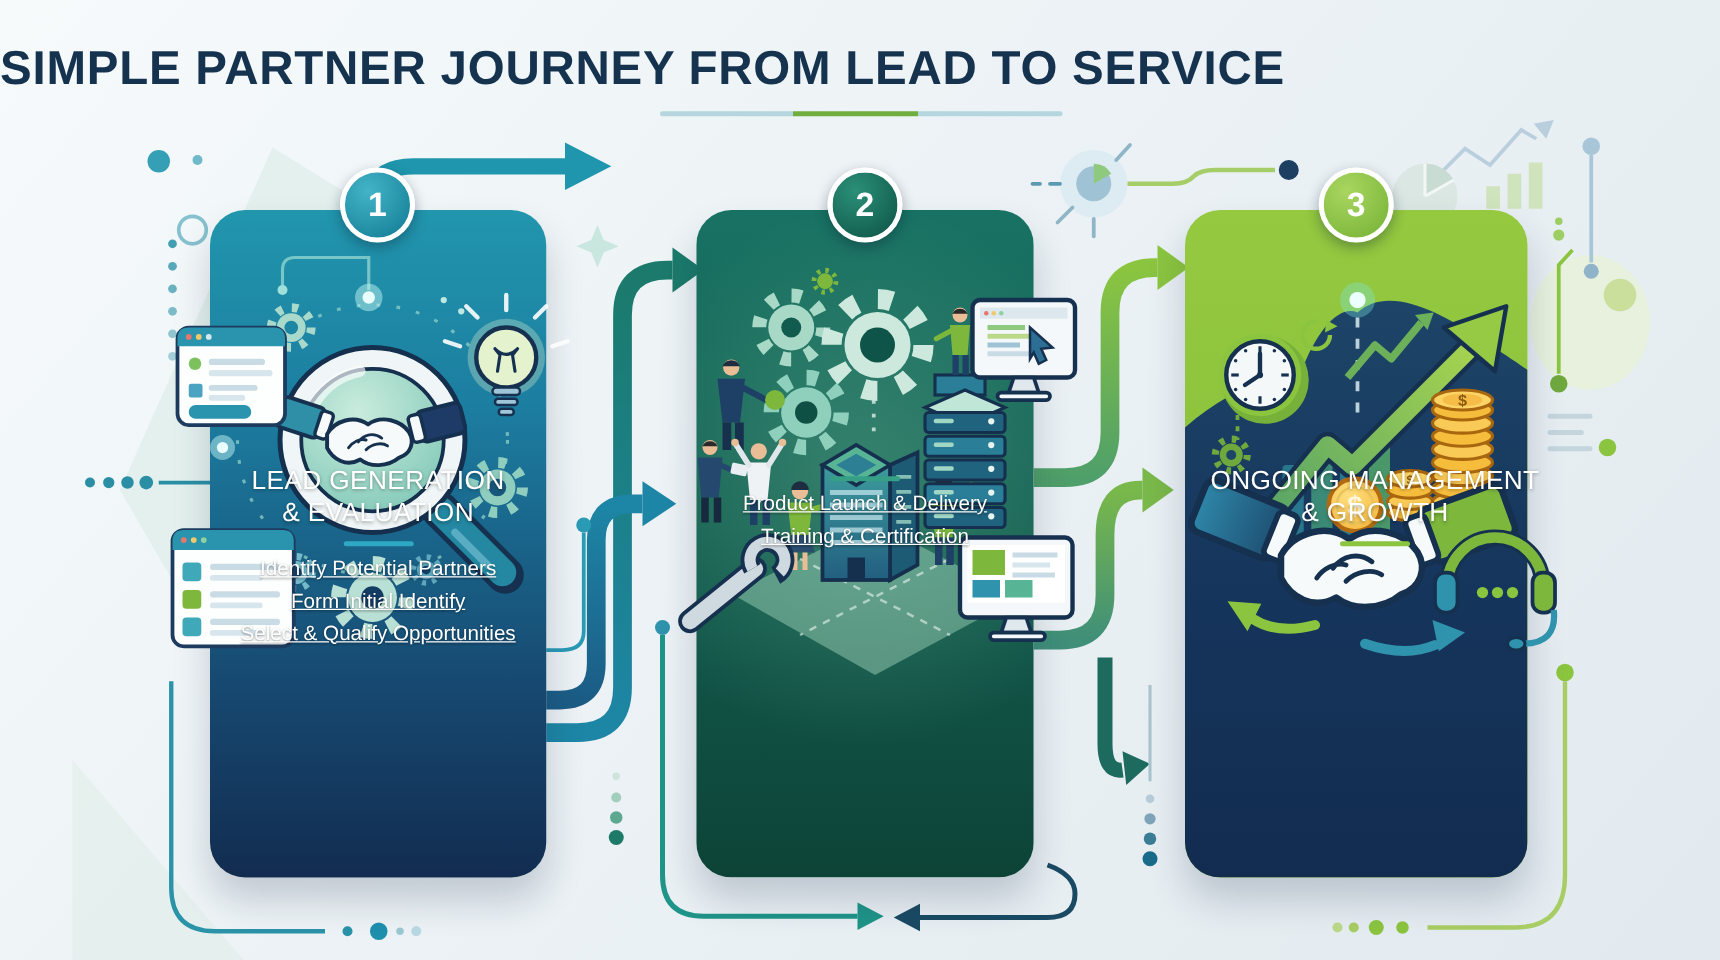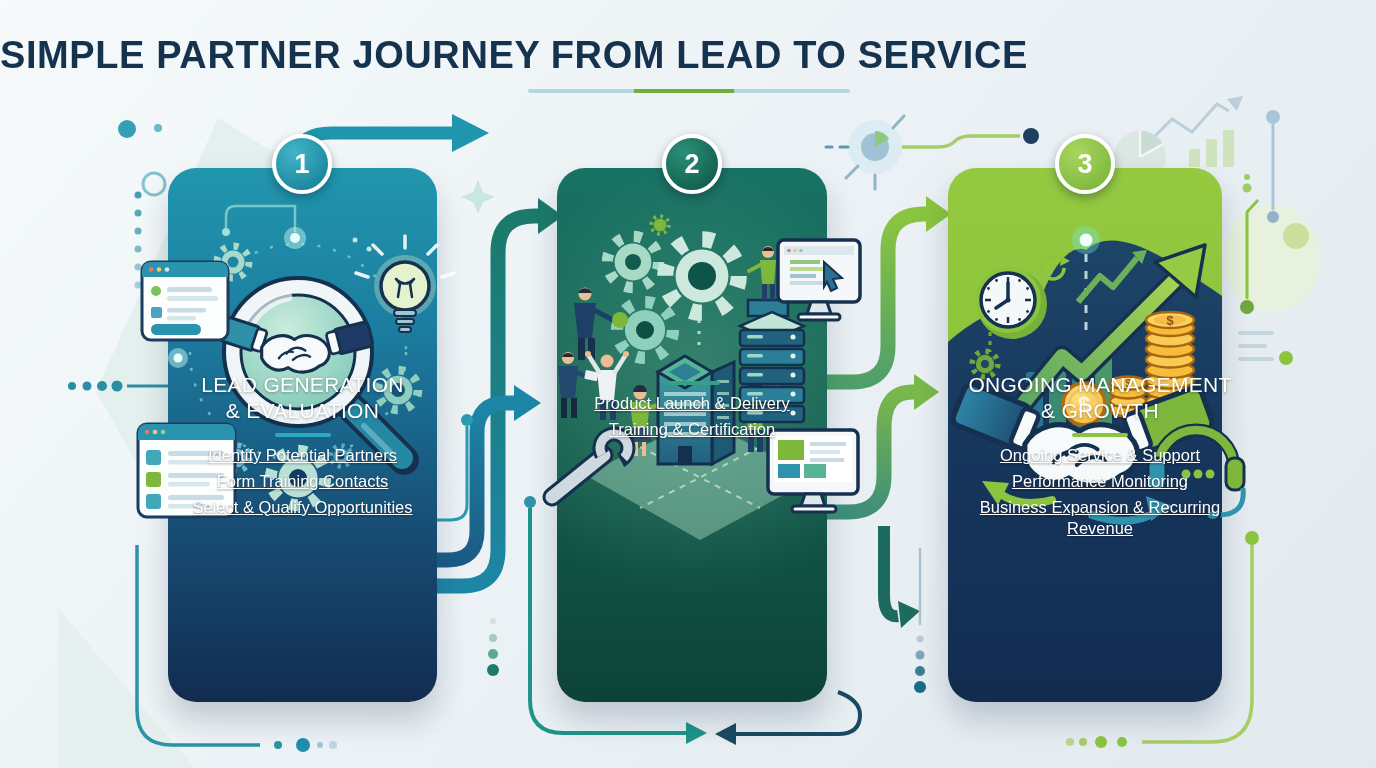--- a/index.html
+++ b/index.html
@@ -629,41 +629,36 @@
   </div>
 
   <div class="panel-text" style="left:168px;width:269px;">
     <div class="panel-title">
       <div>LEAD GENERATION</div>
       <div>&amp; EVALUATION</div>
     </div>
     <div class="panel-divider" style="background:#2fa8c4;"></div>
     <div class="panel-items">
       <div>Identify Potential Partners</div>
-      <div>Form Training Contacts</div>
+      <div>Form Initial Identify</div>
       <div>Select &amp; Qualify Opportunities</div>
     </div>
   </div>
 
   <div class="panel-text" style="left:557px;width:270px;">
     <div class="panel-title">
     </div>
     <div class="panel-divider" style="background:#35a086;"></div>
     <div class="panel-items">
       <div>Product Launch &amp; Delivery</div>
       <div>Training &amp; Certification</div>
     </div>
   </div>
 
   <div class="panel-text" style="left:948px;width:304px;">
     <div class="panel-title">
       <div>ONGOING MANAGEMENT</div>
       <div>&amp; GROWTH</div>
     </div>
     <div class="panel-divider" style="background:#8bc53f;"></div>
-    <div class="panel-items">
-      <div>Ongoing Service &amp; Support</div>
-      <div>Performance Monitoring</div>
-      <div>Business Expansion &amp; Recurring Revenue</div>
-    </div>
   </div>
 
 </div>
 
 </body></html>

